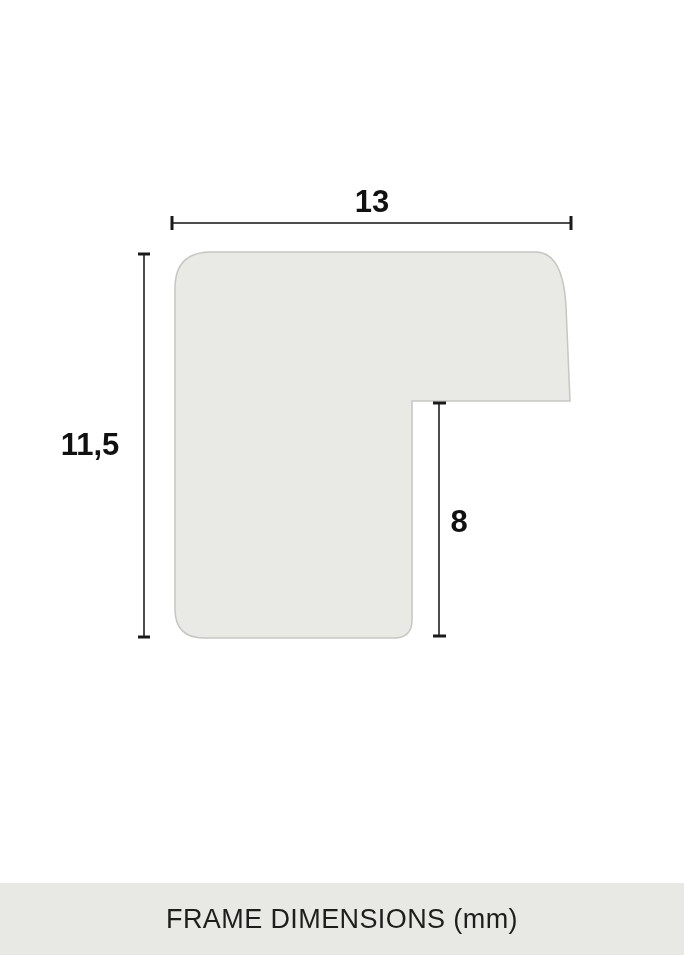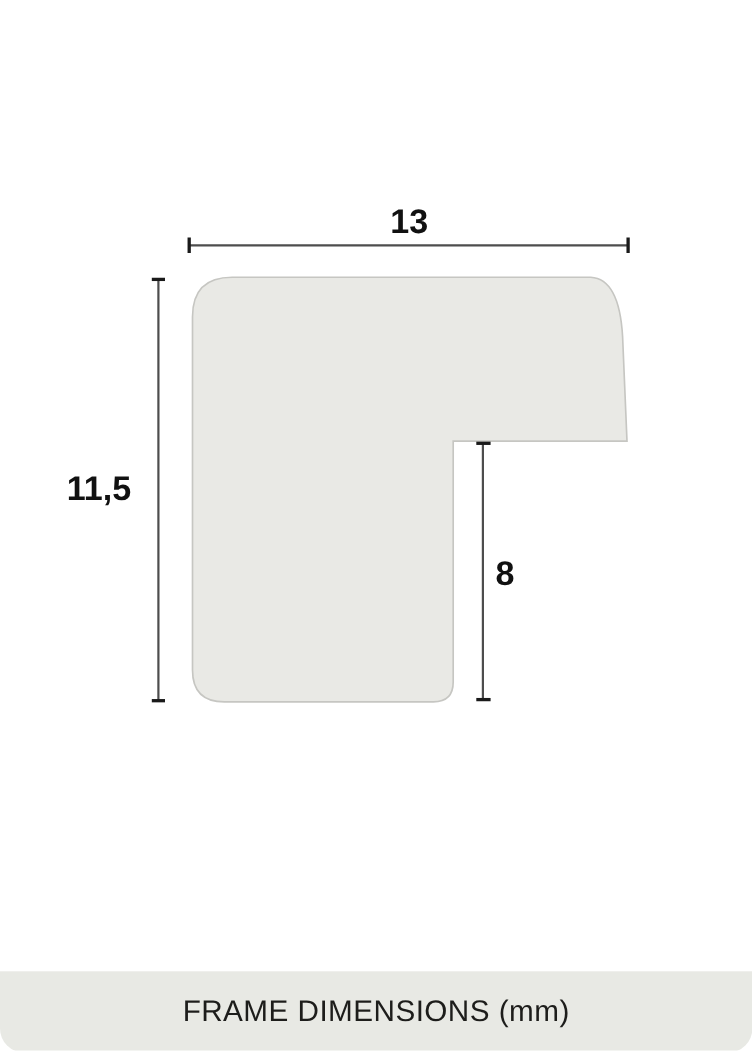--- a/index.html
+++ b/index.html
@@ -7,21 +7,20 @@
     padding: 0;
     background: #ffffff;
     font-family: "Liberation Sans", sans-serif;
   }
   .stage {
     position: relative;
     width: 684px;
     height: 957px;
     background: #ffffff;
     overflow: hidden;
-    border-radius: 22px;
   }
   .diagram-svg {
     position: absolute;
     left: 0;
     top: 0;
     width: 684px;
     height: 883px;
     display: block;
   }
   .frame-shape {

